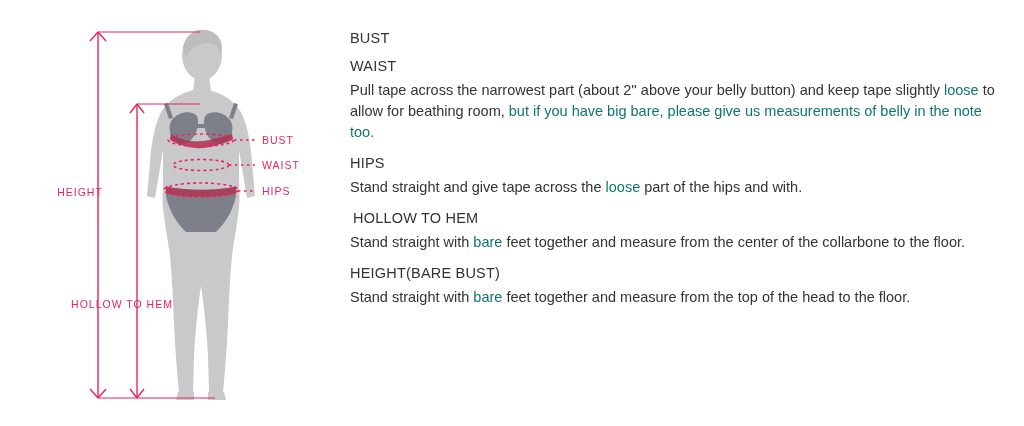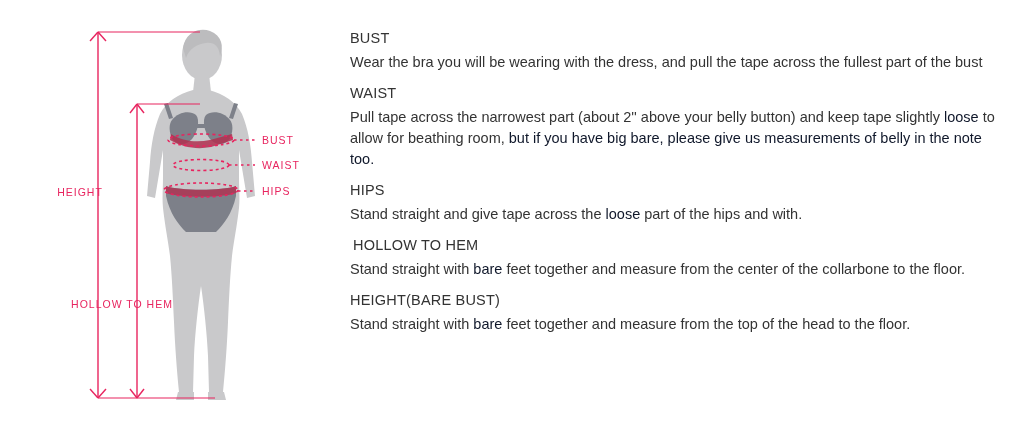--- a/index.html
+++ b/index.html
@@ -51,21 +51,21 @@
     font-weight: 400;
   }
   .block-body {
     font-size: 14.5px;
     line-height: 21px;
     color: #333333;
     margin: 0;
     font-weight: 400;
   }
   .hl {
-    color: #0f172a;
+    color: #0f766e;
     margin-top: 45px;
   }
   .indent-title {
     padding-left: 3px;
   }
 </style>
 </head>
 <body>
 
 <div class="page">
@@ -166,23 +166,20 @@
         <line x1="137" y1="104" x2="200" y2="104" stroke-width="1.2"></line>
       </g>
       <text x="122" y="308" font-family="Liberation Sans, sans-serif" font-size="10.5" fill="#e8245f" letter-spacing="1" text-anchor="middle">HOLLOW TO HEM</text>
     </svg>
   </div>
 
   <div class="content">
 
     <div class="block">
       <p class="block-title">BUST</p>
-      <p class="block-body">
-        <span>Wear the bra you will be wearing with the dress, and pull the tape across the fullest part of the bust</span>
-      </p>
     </div>
 
     <div class="block">
       <p class="block-title">WAIST</p>
       <p class="block-body">
         <span>Pull tape across the narrowest part (about 2'' above your belly button) and keep tape slightly </span><span class="hl">loose</span><span> to allow for beathing room, </span><span class="hl">but if you have big bare, please give us measurements of belly in the note too.</span>
       </p>
     </div>
 
     <div class="block">

